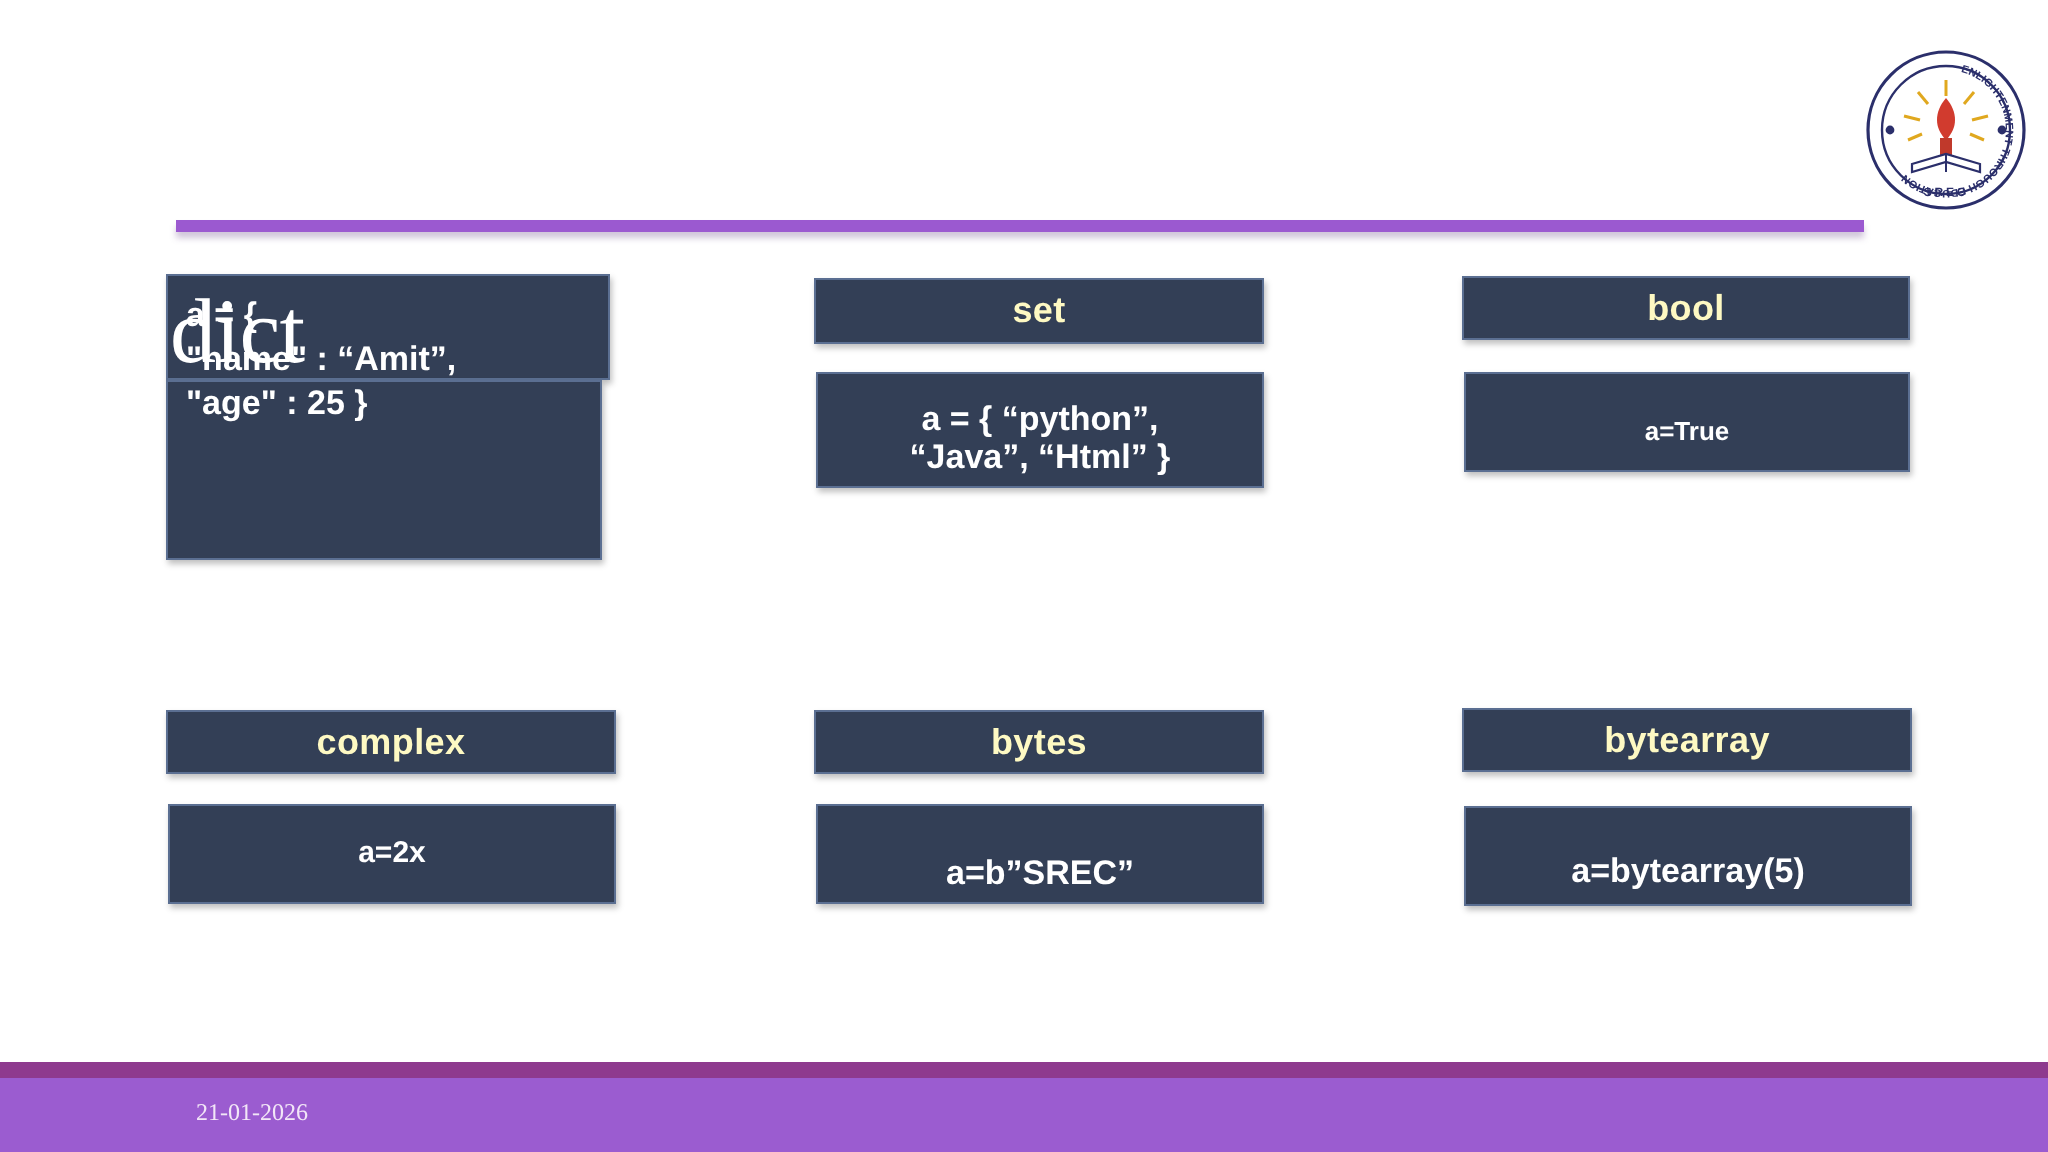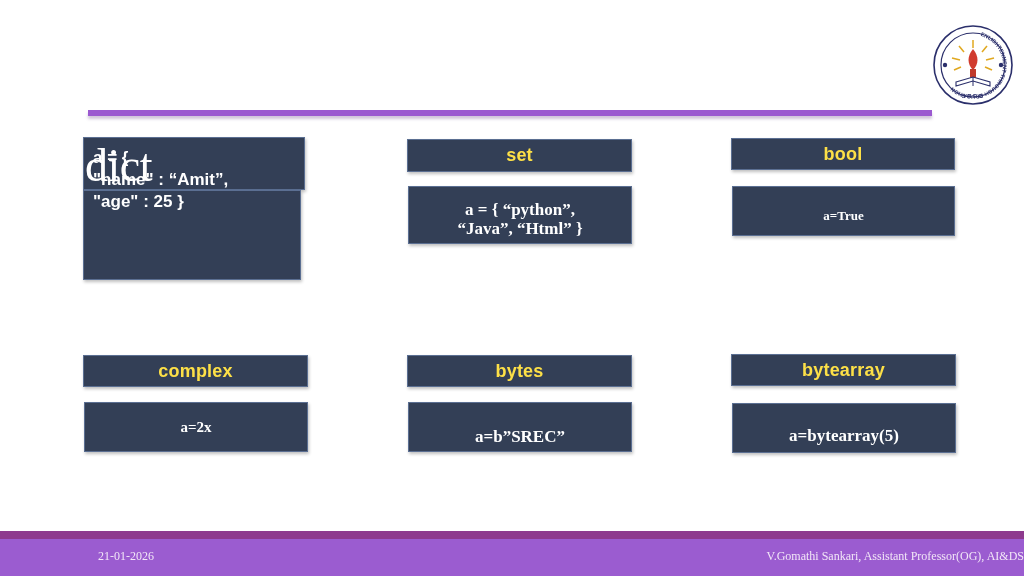--- a/index.html
+++ b/index.html
@@ -21,34 +21,33 @@
     background:#9b59d0;
     box-shadow:0 3px 3px rgba(120,90,150,.35);
   }
 
   
   .card{position:absolute;}
   .hdr{
     position:absolute;
     background:#333f56;
     border:1px solid #5b6f92;
-    color:#fde047;
+    color:#fef9c3;
     font-weight:bold;
     display:flex;align-items:center;justify-content:center;
     letter-spacing:.2px;
     box-shadow:1px 2px 3px rgba(0,0,0,.25);
   }
   .body{
     position:absolute;
     background:#333f56;
     border:1px solid #5b6f92;
     color:#ffffff;
     font-weight:bold;
     box-shadow:1px 2px 3px rgba(0,0,0,.25);
-    font-family:Liberation Serif, serif;
   }
   .body .txt{
     position:absolute;left:0;right:0;
     text-align:center;
     line-height:1.12;
     white-space:pre-line;
   }
 
   
   #card-dict{left:83px;top:137px;width:220px;height:136px;}
@@ -195,17 +194,16 @@
   <div class="card" id="card-bytearray">
     <div class="hdr">bytearray</div>
     <div class="body">
       <div class="txt">a=bytearray(5)</div>
     </div>
   </div>
 
   <div class="footer-stripe"></div>
   <div class="footer-band">
     <div class="f-text f-date">21-01-2026</div>
-    <div class="f-text f-center">V.Gomathi Sankari, Assistant Professor(OG), AI&amp;DS</div>
     <div class="f-text f-page">22</div>
   </div>
 
 </div>
 
 </body></html>

